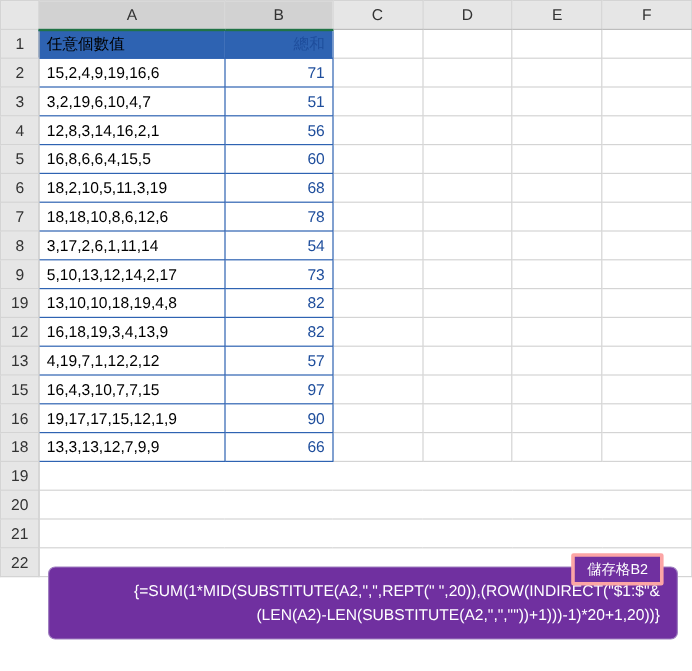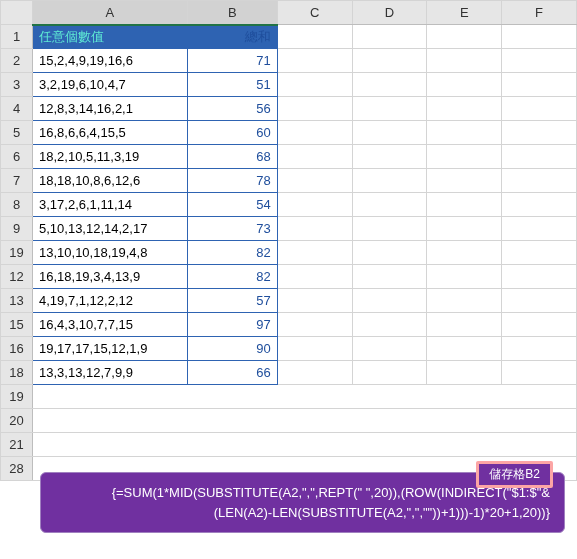--- a/index.html
+++ b/index.html
@@ -3,21 +3,21 @@
 <meta charset="utf-8">
 <style>
 * { box-sizing: border-box; margin: 0; padding: 0; }
 body { font-family: "Segoe UI", Arial, sans-serif; font-size: 13px; background: #fff; width: 577px; height: 559px; overflow: hidden; position: relative; }
 .grid { border-collapse: collapse; width: 100%; }
 .grid th, .grid td { border: 1px solid #d4d4d4; height: 24px; padding: 0 6px; font-weight: normal; }
 .grid .colhead { background: #e6e6e6; text-align: center; color: #333; border-bottom: 1px solid #bdbdbd; }
 .grid .rowhead { background: #e6e6e6; text-align: center; color: #333; width: 32px; border-right: 1px solid #bdbdbd; }
 .grid .colhead.sel { background: #d2d2d2; border-bottom: 2px solid #217346; }
 .grid td.data { background: #fff; }
-.hdrcell { background: #2e63b2; color: #5eead4; font-weight: 500; border: 1px solid #2e63b2; }
+.hdrcell { background: #2e63b2; color: #000000; font-weight: 500; border: 1px solid #2e63b2; }
 .colA { width: 155px; text-align: left; }
 .colB { width: 90px; text-align: right; color: #1f4e9c; margin-top: 23px; }
 .hdrB { text-align: right; }
 .databox .colA, .databox .colB { border: 1px solid #2e63b2; }
 .empty { width: 75px; }
 .tooltip-wrap { position: absolute; left: 40px; top: 472px; width: 525px; }
 .badge { position: absolute; right: 12px; top: -11px; background: #7030a0; color: #fff; font-size: 12px; padding: 2px 10px; border: 3px solid #fca5a5; border-radius: 2px; }
 .formula { background: #7030a0; color: #fff; padding: 10px 14px; border-radius: 6px; border: 1px solid #a080c0; font-size: 13px; line-height: 1.5; text-align: right; font-family: "Segoe UI", Arial, sans-serif; }
 .corner { background: #e6e6e6; border: 1px solid #d4d4d4; }
 </style>
@@ -176,21 +176,21 @@
       </tr>
   <tr>
         <th class="rowhead">20</th>
         <td class="data" colspan="6"></td>
       </tr>
   <tr>
         <th class="rowhead">21</th>
         <td class="data" colspan="6"></td>
       </tr>
   <tr>
-        <th class="rowhead">28</th>
+        <th class="rowhead">22</th>
         <td class="data" colspan="6"></td>
       </tr>
 </tbody>
   </table>
 
 <div class="tooltip-wrap">
   <div class="badge">儲存格B2</div>
   <div class="formula">
     <span>{=SUM(1*MID(SUBSTITUTE(A2,",",REPT(" ",20)),(ROW(INDIRECT("$1:$"&amp;</span><br>
     <span>(LEN(A2)-LEN(SUBSTITUTE(A2,",",""))+1)))-1)*20+1,20))}</span>

